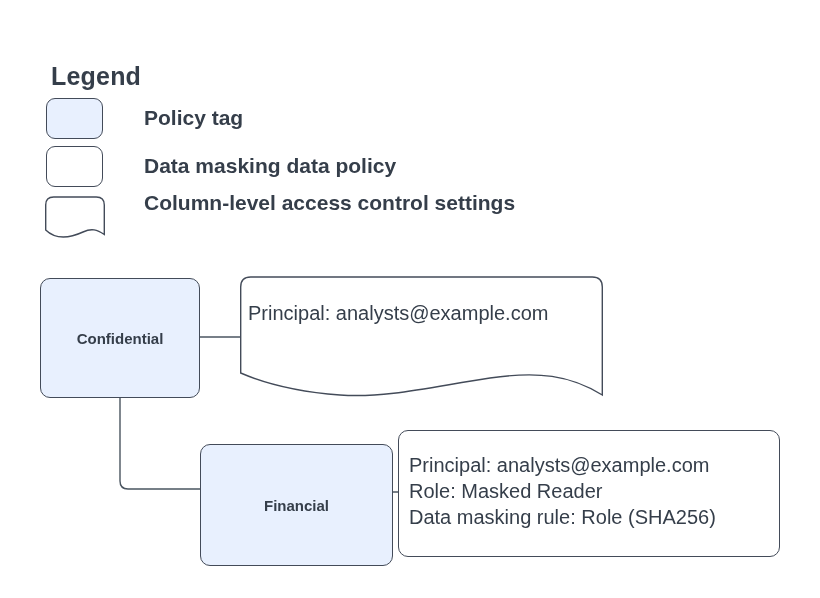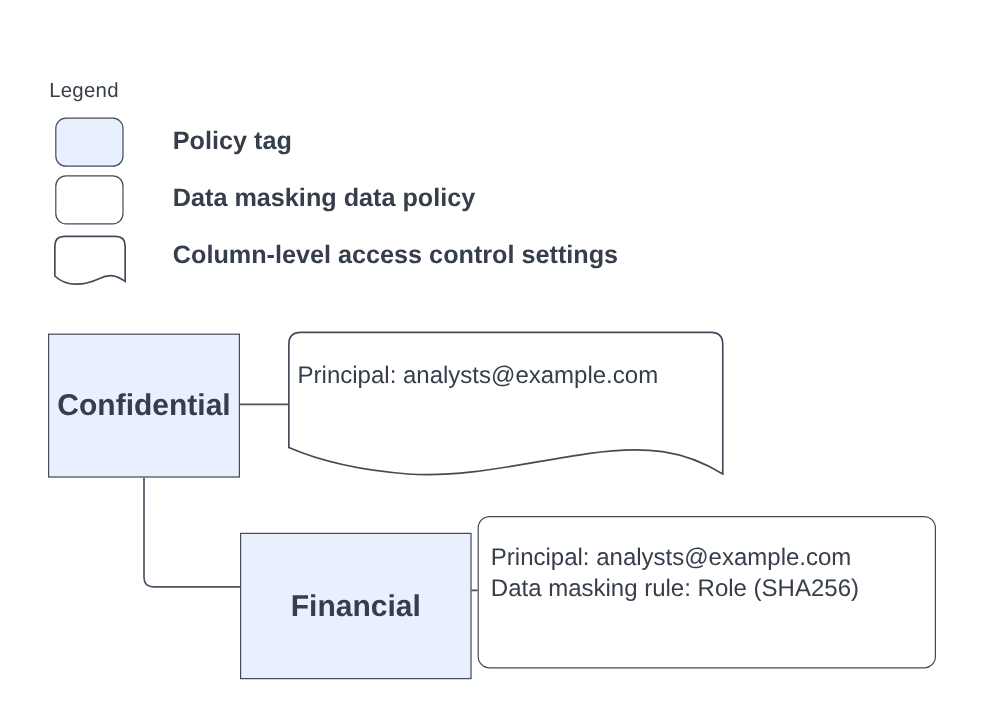--- a/index.html
+++ b/index.html
@@ -10,37 +10,37 @@
     --connector:#4A5560;
     --background:#FFFFFF;
   }
   *{box-sizing:border-box;margin:0;padding:0;}
   body{background:#f2f2f2;font-family:"Liberation Sans",sans-serif;}
   .canvas{
     position:relative;width:820px;height:598px;background:var(--background);
     overflow:hidden;color:var(--text);
   }
   .legend-title{
-    position:absolute;left:41px;top:62px;font-size:17px;font-weight:normal;
+    position:absolute;left:51px;top:62px;font-size:25px;font-weight:bold;
     line-height:28px;letter-spacing:.2px;
   }
   .chip{
     position:absolute;width:57px;height:41px;border:1.4px solid var(--node-border);
     border-radius:9px;background:#fff;
   }
   .chip.blue{background:var(--node-fill);}
   .legend-label{
     position:absolute;left:132px;transform:translateY(-50%);
     font-size:21px;font-weight:bold;white-space:nowrap;margin-left:12px;
   }
   .node{
     position:absolute;background:var(--node-fill);
-    border:1.4px solid var(--node-border);border-radius:0;
+    border:1.4px solid var(--node-border);border-radius:10px;
     display:flex;align-items:center;justify-content:center;
-    font-size:25px;font-weight:bold;text-align:center;
+    font-size:15px;font-weight:bold;text-align:center;
   }
   .note-box{
     position:absolute;background:#fff;border:1.4px solid var(--node-border);
     border-radius:10px;
   }
   .note-text{
     position:absolute;font-size:20px;line-height:26px;white-space:nowrap;
   }
   .note-text b{font-weight:normal;}
   .layer{position:absolute;left:0;top:0;width:820px;height:598px;pointer-events:none;}
@@ -58,21 +58,21 @@
   <div class="chip blue" style="left:46px;top:98px;"></div>
   <div class="legend-label" style="top:118px;">Policy tag</div>
 
   <div class="chip" style="left:46px;top:146px;"></div>
   <div class="legend-label" style="top:166px;">Data masking data policy</div>
 
   <svg class="shape-svg" style="left:45px;top:196px;" width="61" height="46" viewBox="0 0 61 46">
     <path d="M0.7,34 V9 Q0.7,1 8.7,1 H51.3 Q59.3,1 59.3,9 V38.5
              C52,33.5 46.5,32 38,36 C26,41.5 11,44 0.7,34 Z"></path>
   </svg>
-  <div class="legend-label" style="top:213px;">Column-level access control settings</div>
+  <div class="legend-label" style="top:203px;">Column-level access control settings</div>
 
   <svg class="layer">
     <path d="M200,337 H240"></path>
     <path d="M120,398 V481 Q120,489 128,489 H200"></path>
     <path d="M361,492 H398"></path>
   </svg>
 
   <svg class="shape-svg" style="left:240px;top:276px;" width="364" height="128" viewBox="0 0 364 128">
     <path d="M0.7,97 V11 Q0.7,1 10.7,1 H352.3 Q362.3,1 362.3,11 V119
              C330,99 298,95 250,102 C198,109.5 148,122.5 100,119
@@ -93,18 +93,22 @@
     <span>Financial</span>
   </div>
 
   <div class="note-box" style="left:398px;top:430px;width:382px;height:127px;"></div>
   <div class="note-text" style="left:409px;top:452px;">
     <div>
       <b>Principal:</b>
       <span>analysts@example.com</span>
     </div>
     <div>
+      <b>Role:</b>
+      <span>Masked Reader</span>
+    </div>
+    <div>
       <b>Data masking rule:</b>
       <span>Role (SHA256)</span>
     </div>
   </div>
 
 </div>
 
 </body></html>

